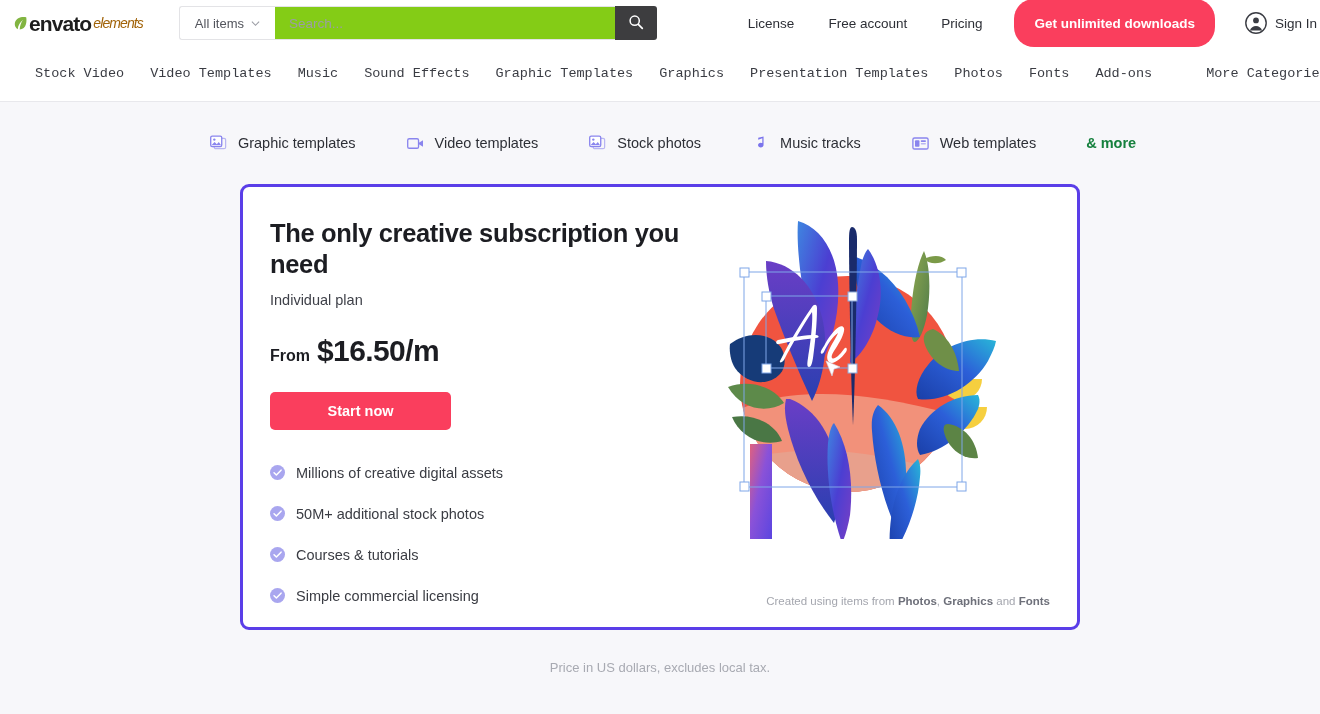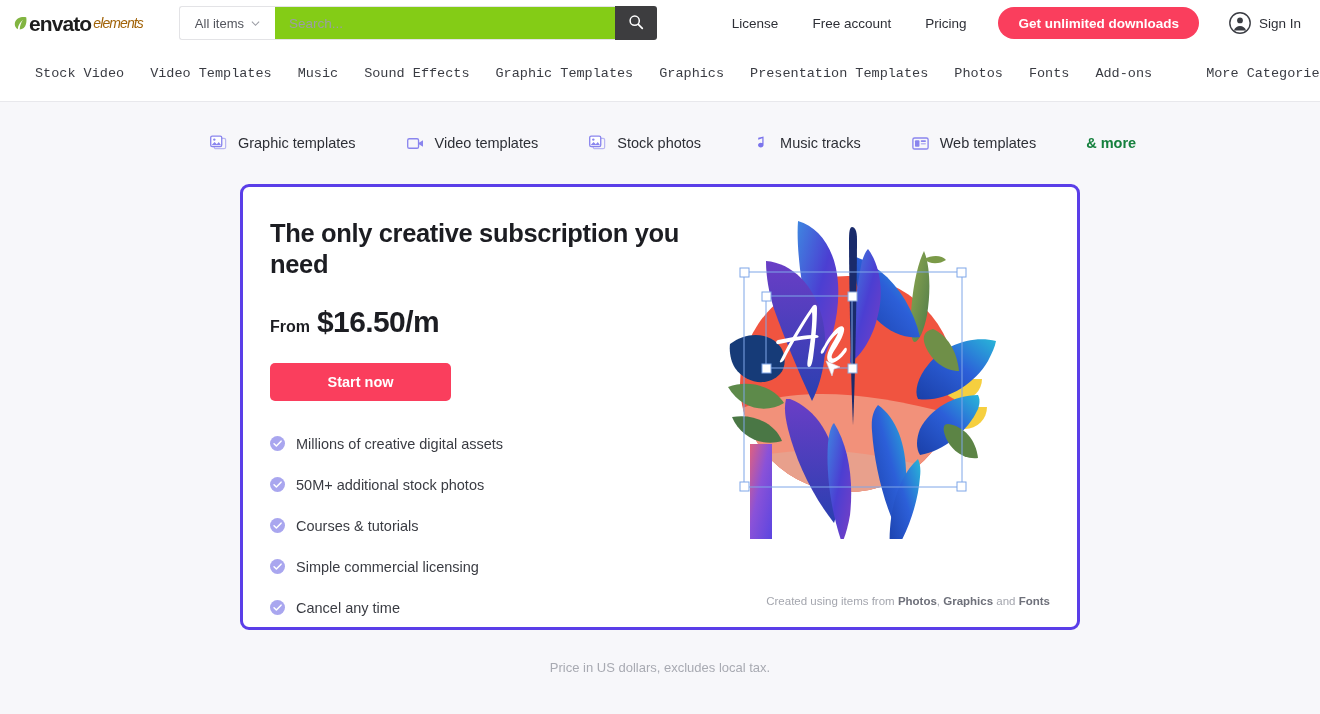--- a/index.html
+++ b/index.html
@@ -11,21 +11,21 @@
     overflow: hidden;
     -webkit-font-smoothing: antialiased;
   }
 
   
   .topbar {
     height: 46px;
     background: #ffffff;
     display: flex;
     align-items: center;
-    padding: 0 19px 0 14px;
+    padding: 0 3px 0 14px;
     position: relative;
   }
   .logo { display: flex; align-items: center; gap: 2px; }
   .leaf-icon { width: 13px; height: 14px; display: block; }
   .logo-envato {
     font-size: 21px; font-weight: bold; letter-spacing: -0.9px;
     color: #1e1e1e; line-height: 1;
   }
   .logo-elements {
     font-size: 14px; font-weight: normal; letter-spacing: -0.9px;
@@ -53,21 +53,21 @@
     display: flex; align-items: center; justify-content: center; cursor: pointer;
   }
 
   .toplinks { margin-left: auto; display: flex; align-items: center; gap: 0; }
   .toplink {
     font-size: 13.5px; color: #2d2f36; text-decoration: none;
     padding: 0 17px; cursor: pointer; white-space: nowrap;
   }
   .cta-red {
     background: #fa3e5d; color: #fff; font-size: 13.5px; font-weight: bold;
-    border: none; border-radius: 20px; height: 32px; padding: 0 20px;
+    border: none; border-radius: 20px; height: 48px; padding: 0 20px;
     margin-left: 15px; cursor: pointer; white-space: nowrap;
     font-family: "Liberation Sans", sans-serif;
   }
   .signin { display: flex; align-items: center; gap: 8px; margin-left: 30px; cursor: pointer; }
   .avatar-icon { width: 22px; height: 22px; display: block; }
   .signin-label { font-size: 13.5px; color: #2d2f36; white-space: nowrap; }
 
   
   .catnav {
     height: 56px; background: #fff; border-bottom: 1px solid #e8e8ec;
@@ -260,20 +260,21 @@
   </div>
 
   <div class="subitem-more">&amp; more</div>
 </div>
 
 <div class="stage">
   <div class="card">
 
     <div class="card-left">
       <div class="headline">The only creative subscription you need</div>
+      <div class="subhead">Individual plan</div>
 
       <div class="priceline">
         <span class="price-from">From</span>
         <span class="price-main">$16.50/m</span>
       </div>
 
       <button class="startbtn">Start now</button>
 
       <div class="features">
         <div class="feature">

